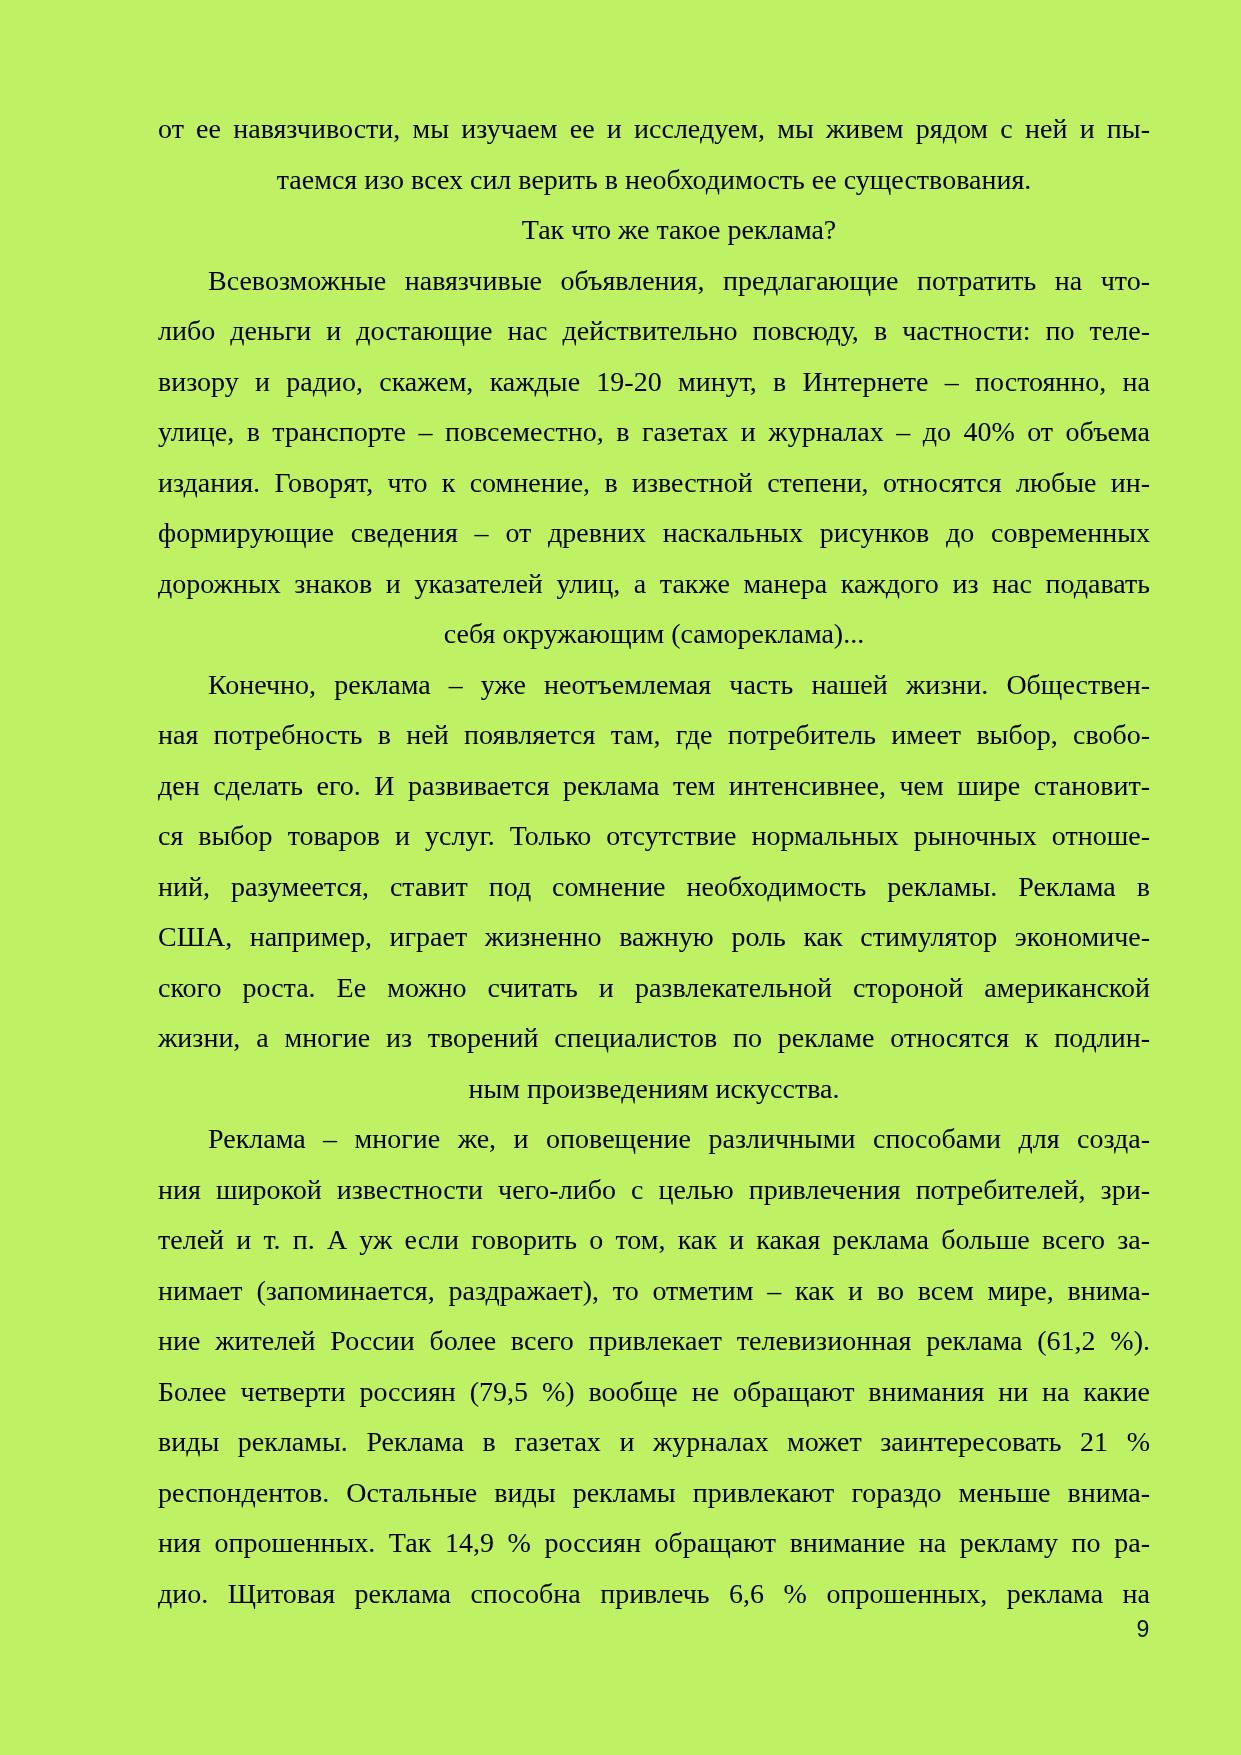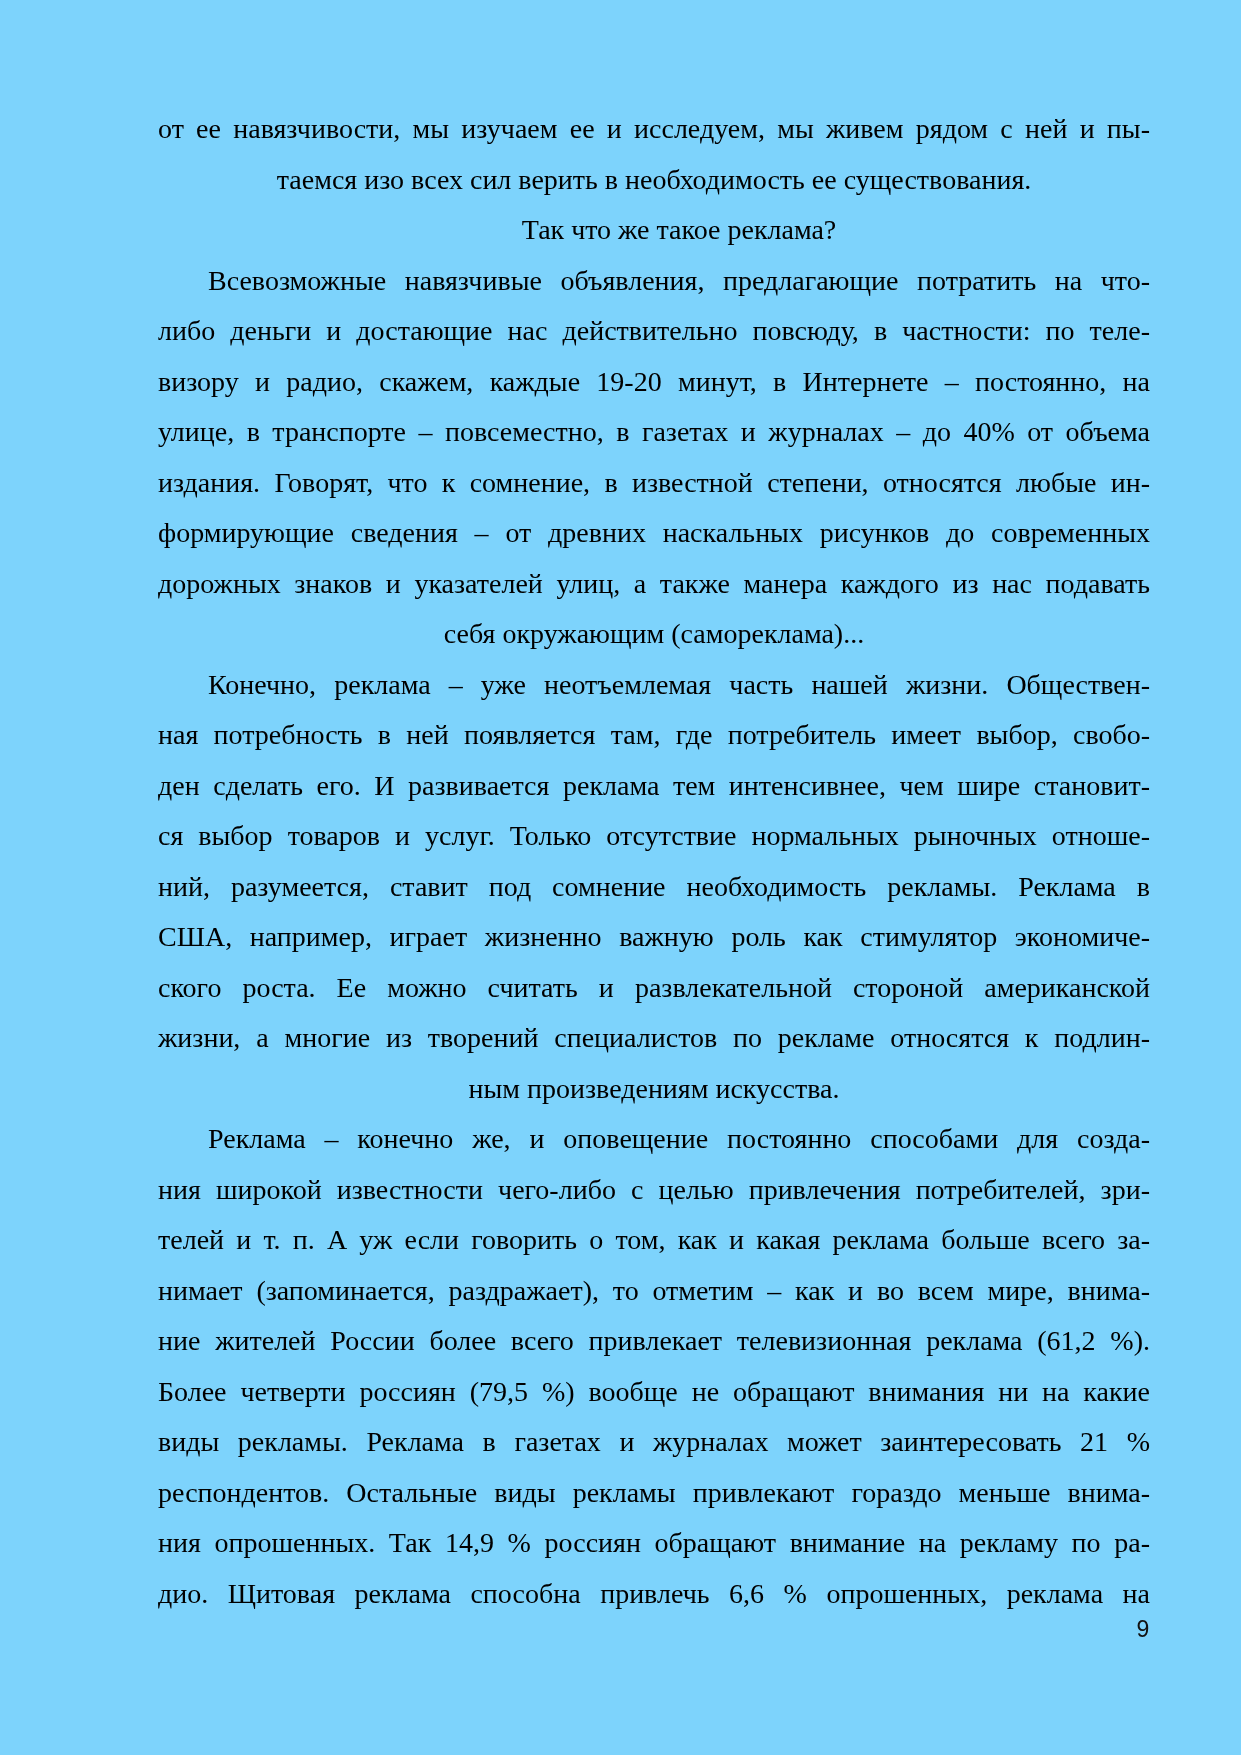--- a/index.html
+++ b/index.html
@@ -4,21 +4,21 @@
 <style>
   html, body {
     margin: 0;
     padding: 0;
     background: #ffffff;
   }
   .page {
     position: relative;
     width: 1241px;
     height: 1755px;
-    background: #7dd3fc;
+    background: #bef264;
     color: #000000;
     font-family: "Liberation Serif", serif;
     overflow: hidden;
   }
   .text-block {
     position: absolute;
     left: 158px;
     top: 104px;
     width: 992px;
     font-size: 28px;
@@ -78,21 +78,21 @@
         <div class="line just">ная потребность в ней появляется там, где потребитель имеет выбор, свобо-</div>
         <div class="line just">ден сделать его. И развивается реклама тем интенсивнее, чем шире становит-</div>
         <div class="line just">ся выбор товаров и услуг. Только отсутствие нормальных рыночных отноше-</div>
         <div class="line just">ний, разумеется, ставит под сомнение необходимость рекламы. Реклама в</div>
         <div class="line just">США, например, играет жизненно важную роль как стимулятор экономиче-</div>
         <div class="line just">ского роста. Ее можно считать и развлекательной стороной американской</div>
         <div class="line just">жизни, а многие из творений специалистов по рекламе относятся к подлин-</div>
         <div class="line">ным произведениям искусства.</div>
       </div>
       <div class="paragraph">
-        <div class="line just indent">Реклама – конечно же, и оповещение постоянно способами для созда-</div>
+        <div class="line just indent">Реклама – многие же, и оповещение различными способами для созда-</div>
         <div class="line just">ния широкой известности чего-либо с целью привлечения потребителей, зри-</div>
         <div class="line just">телей и т. п. А уж если говорить о том, как и какая реклама больше всего за-</div>
         <div class="line just">нимает (запоминается, раздражает), то отметим – как и во всем мире, внима-</div>
         <div class="line just">ние жителей России более всего привлекает телевизионная реклама (61,2 %).</div>
         <div class="line just">Более четверти россиян (79,5 %) вообще не обращают внимания ни на какие</div>
         <div class="line just">виды рекламы. Реклама в газетах и журналах может заинтересовать 21 %</div>
         <div class="line just">респондентов. Остальные виды рекламы привлекают гораздо меньше внима-</div>
         <div class="line just">ния опрошенных. Так 14,9 % россиян обращают внимание на рекламу по ра-</div>
         <div class="line just">дио. Щитовая реклама способна привлечь 6,6 % опрошенных, реклама на</div>
       </div>

